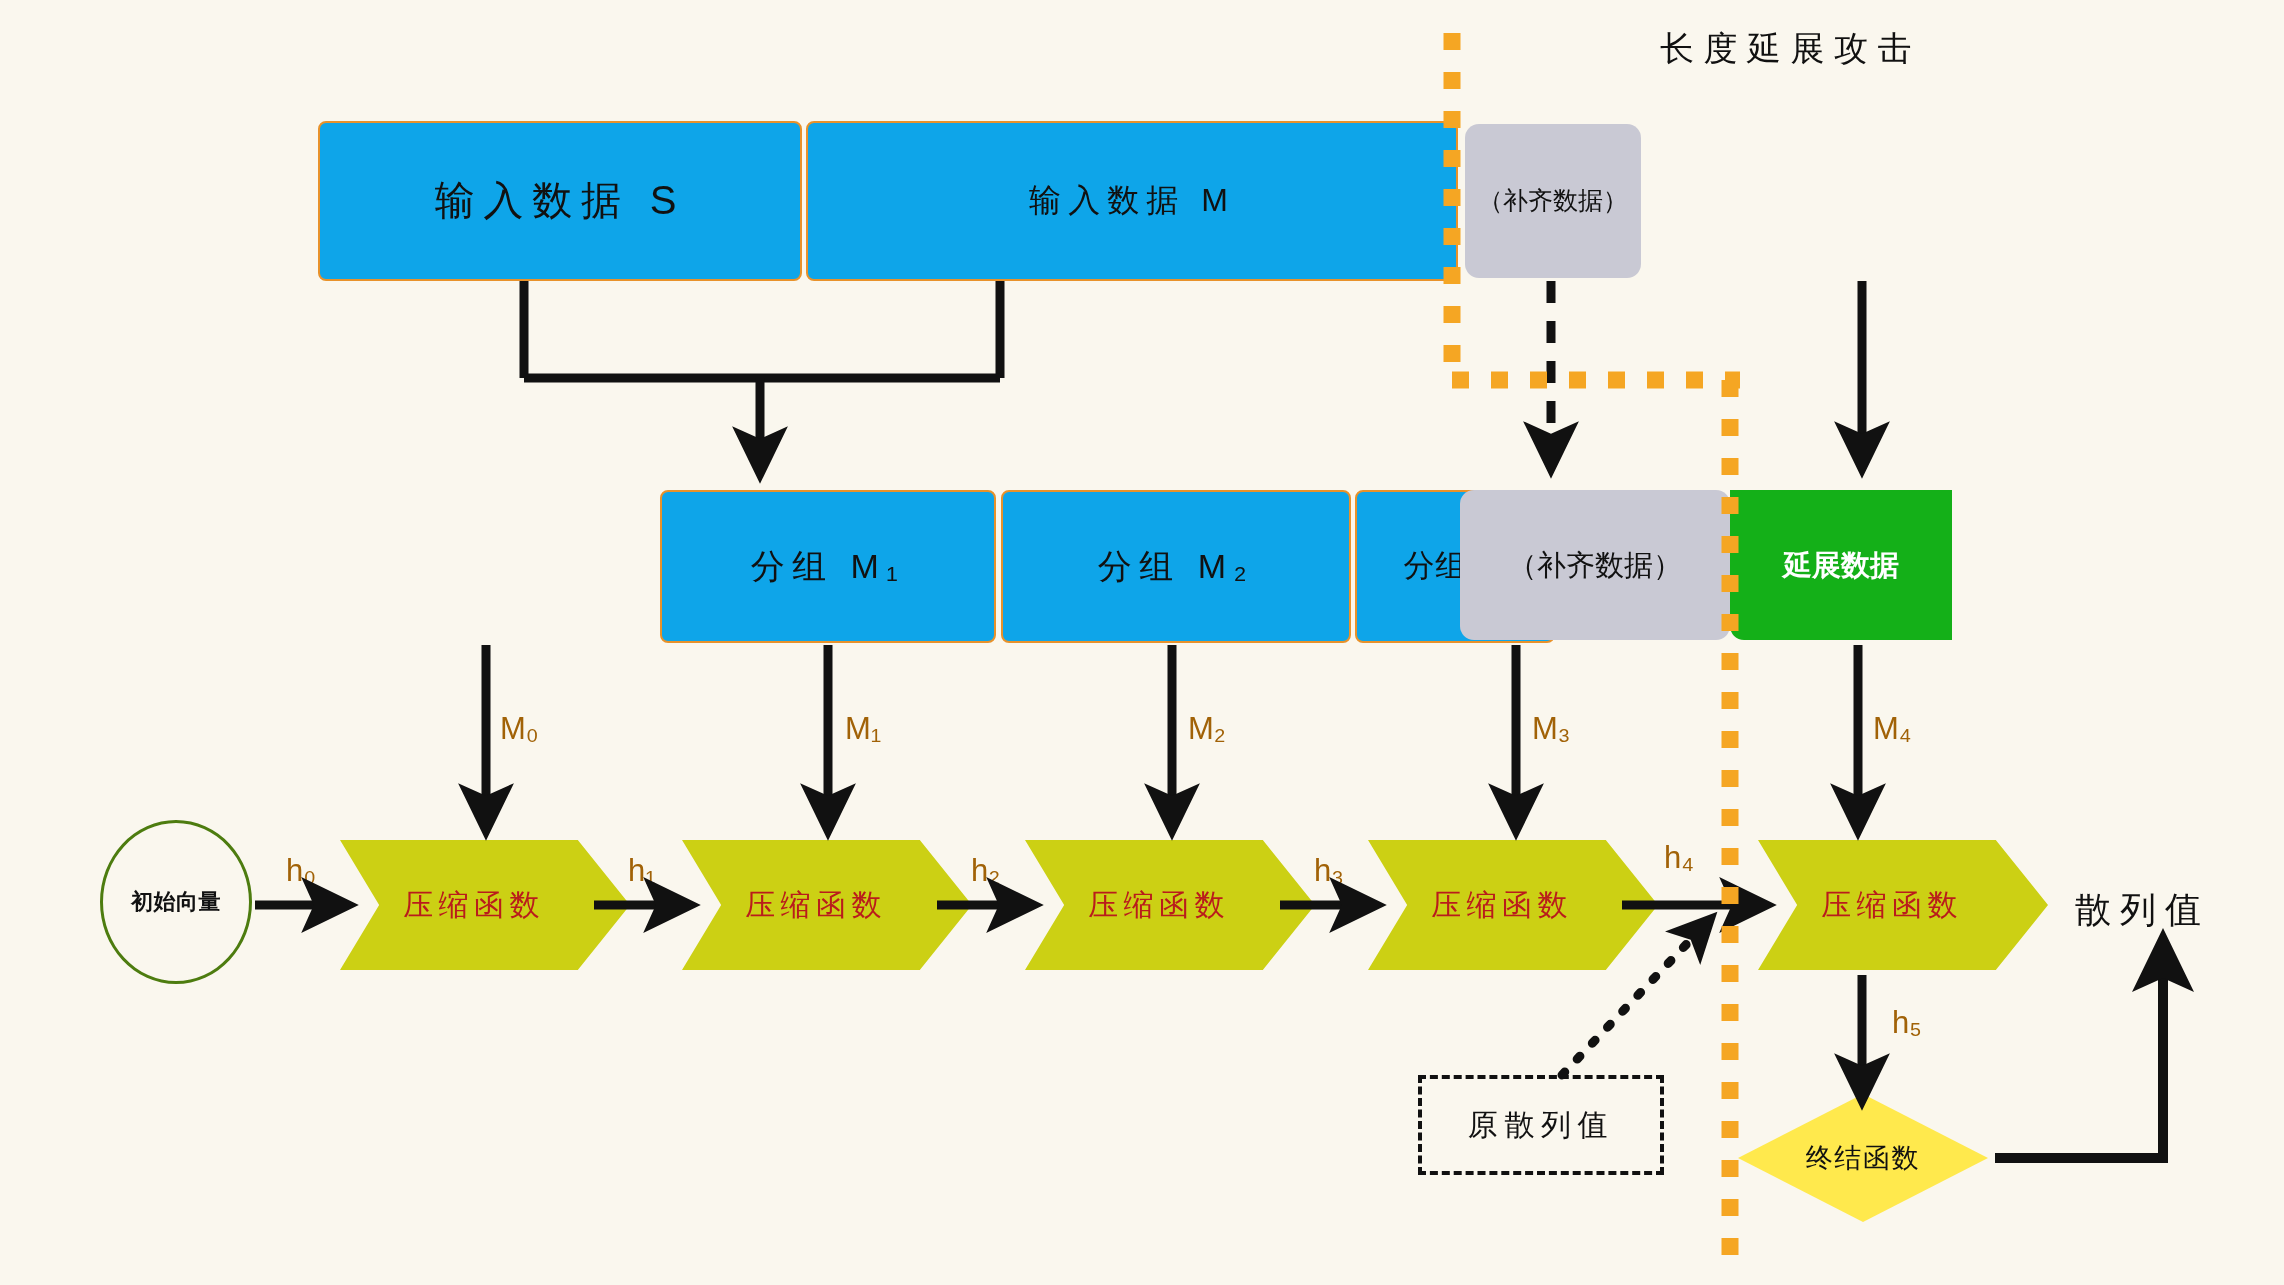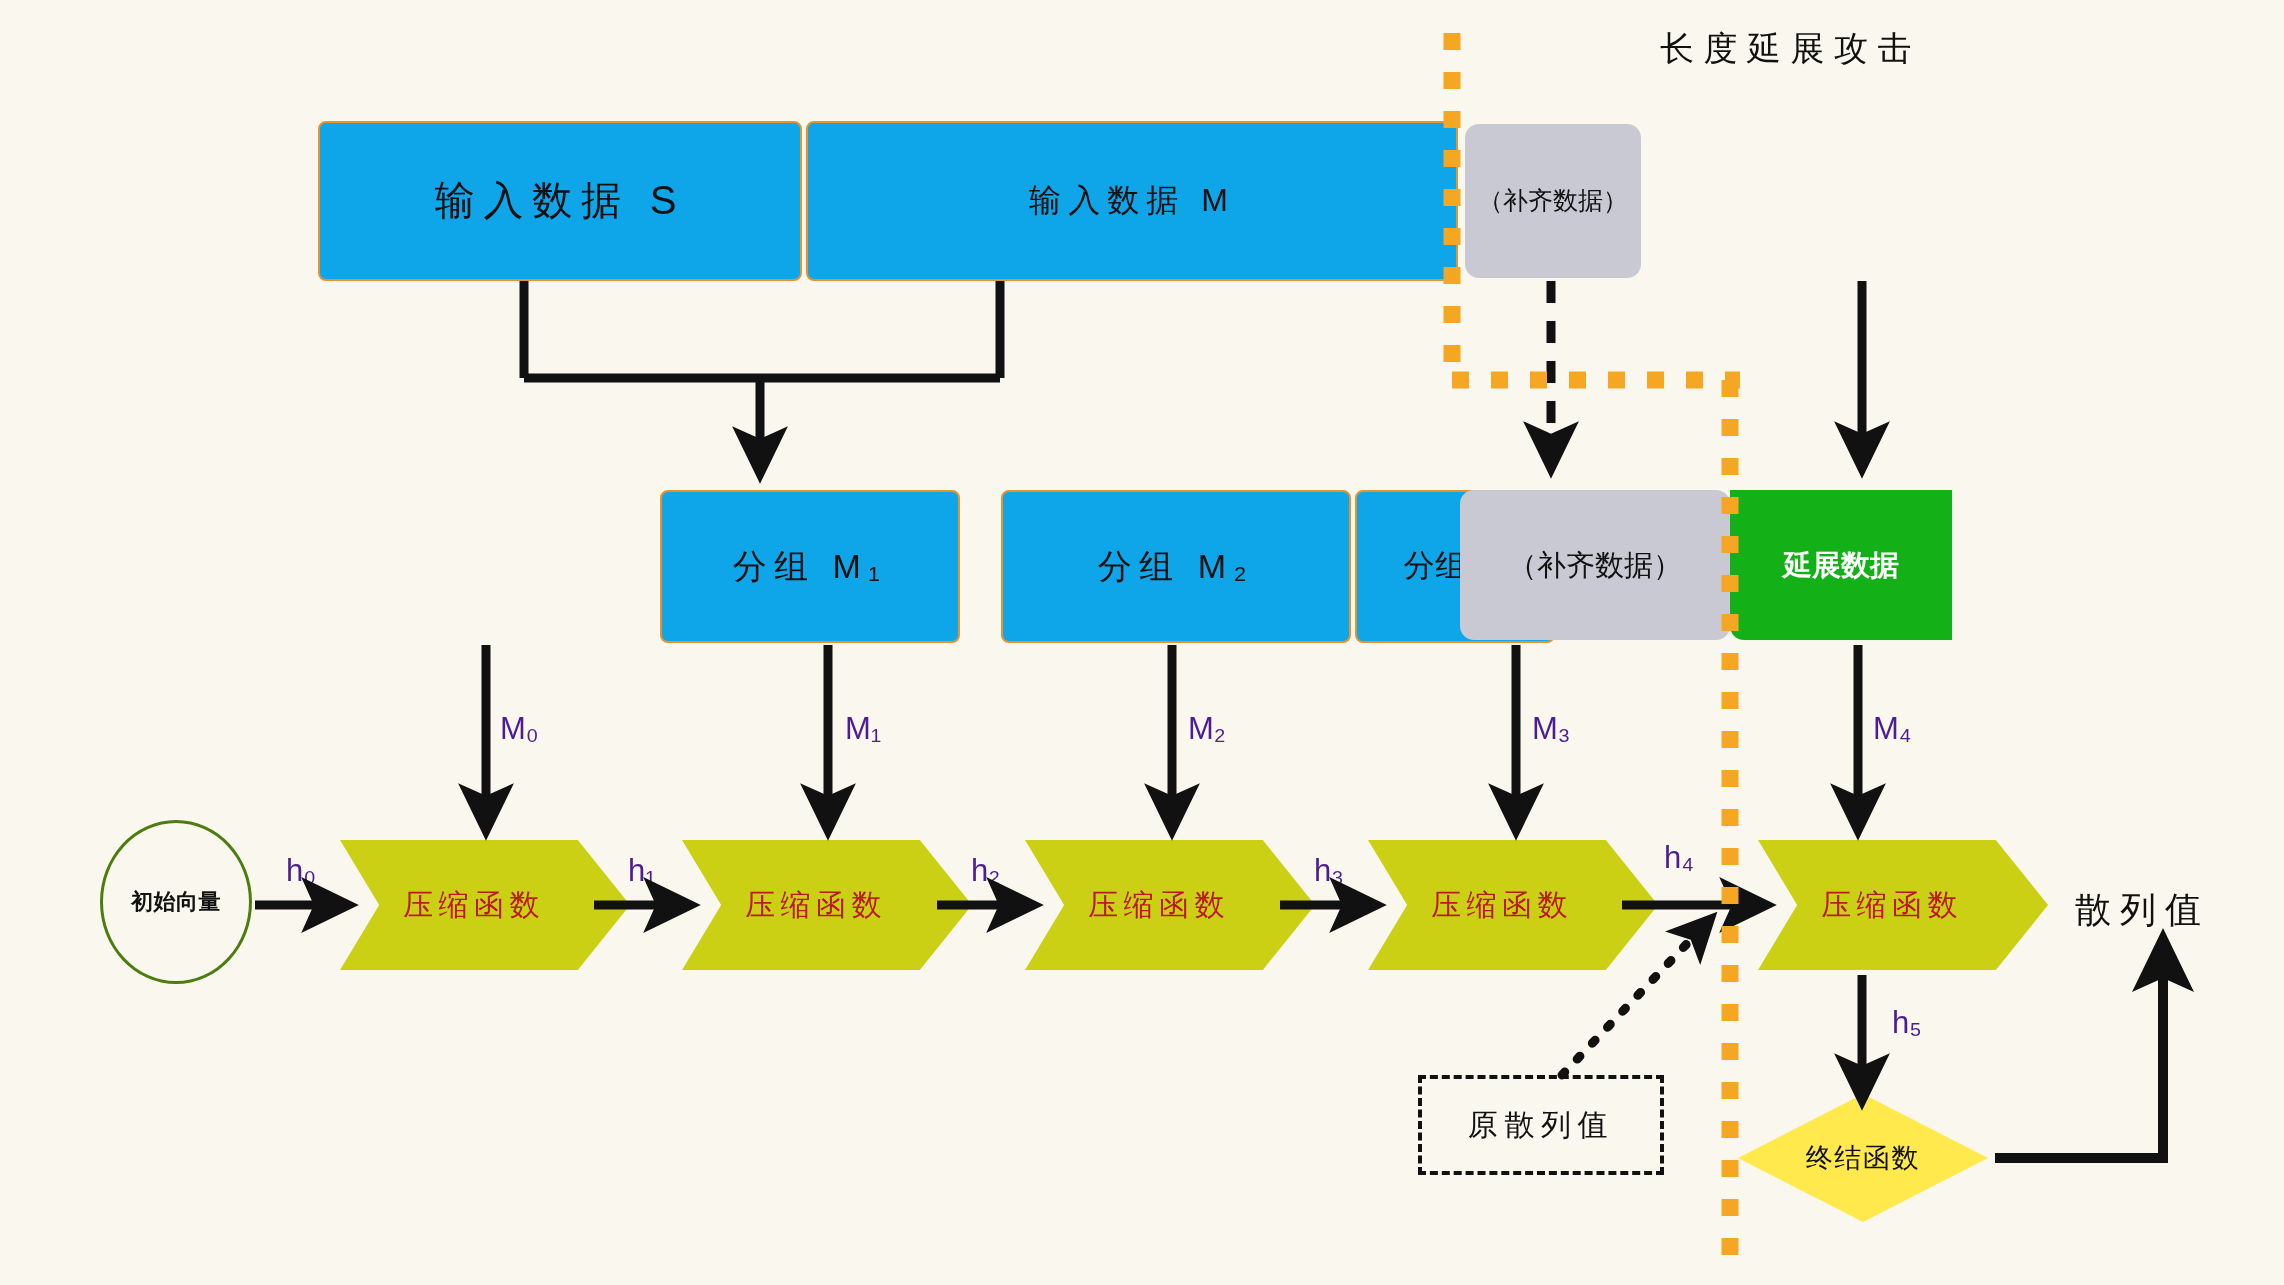--- a/index.html
+++ b/index.html
@@ -75,41 +75,41 @@
 
   
   .dashrect{
     border:4px dashed #111;
     background:transparent;
     display:flex;align-items:center;justify-content:center;
     font-size:30px;color:#111;letter-spacing:.22em;
   }
 
   
-  .lbl{font-size:31px;color:#4c1d95;white-space:nowrap;}
+  .lbl{font-size:31px;color:#a16207;white-space:nowrap;}
   .bigtext{font-size:36px;color:#111;letter-spacing:.25em;white-space:nowrap;}
 
   svg.overlay{position:absolute;left:0;top:0;width:2284px;height:1285px;pointer-events:none;}
 </style>
 </head>
 <body>
 
 <div id="stage">
 
   <div class="abs title" style="left:1660px;top:26px;">长度延展攻击</div>
 
   <div class="abs box yellowbox" style="left:318px;top:121px;width:484px;height:160px;font-size:40px;">输入数据 S</div>
 
   <div class="abs box yellowbox" style="left:806px;top:121px;width:652px;height:160px;font-size:32px;">输入数据 M</div>
 
   <div class="abs box greybox" style="left:1465px;top:124px;width:176px;height:154px;font-size:25px;">（补齐数据）</div>
 
 
 
-  <div class="abs box yellowbox" style="left:660px;top:490px;width:300px;height:153px;font-size:34px;">分组 M₁</div>
+  <div class="abs box yellowbox" style="left:660px;top:490px;width:336px;height:153px;font-size:34px;">分组 M₁</div>
 
   <div class="abs box yellowbox" style="left:1001px;top:490px;width:350px;height:153px;font-size:34px;">分组 M₂</div>
 
   <div class="abs box yellowbox" style="left:1355px;top:490px;width:200px;height:153px;font-size:31px;letter-spacing:.02em;">分组M₃</div>
 
   <div class="abs box greybox" style="left:1460px;top:490px;width:270px;height:150px;font-size:29px;">（补齐数据）</div>
 
   <div class="abs box greenbox" style="left:1730px;top:490px;width:222px;height:150px;font-size:29px;border-radius:0 0 0 14px;">延展数据</div>
 
 

